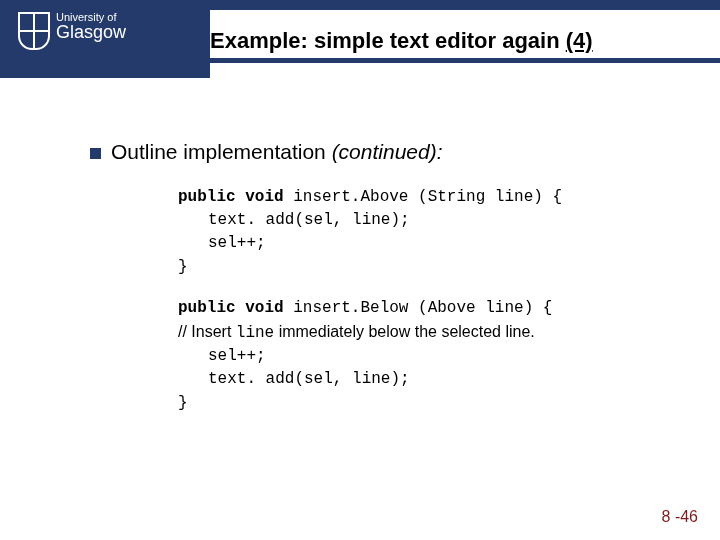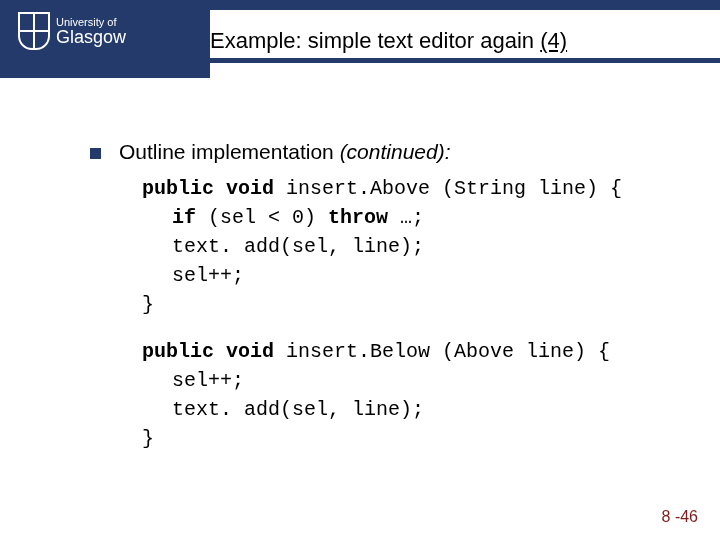--- a/index.html
+++ b/index.html
@@ -1,34 +1,34 @@
 <!DOCTYPE html>
 <html><head>
 <meta charset="utf-8">
 <style>
   html,body{margin:0;padding:0;width:720px;height:540px;background:#fff;font-family:Arial,Helvetica,sans-serif;overflow:hidden}
   .logo{position:absolute;left:18px;top:12px;color:#fff}
-  .logo .row{display:flex;align-items:center;gap:6px}
+  .logo .row{display:flex;gap:6px}
   .logo .crest{width:28px;height:34px;border:2px solid #fff;border-radius:0 0 14px 14px;position:relative}
   .logo .crest:before{content:"";position:absolute;left:50%;top:0;bottom:0;width:2px;background:#fff;transform:translateX(-50%)}
   .logo .crest:after{content:"";position:absolute;top:50%;left:0;right:0;height:2px;background:#fff;transform:translateY(-50%)}
   .logo .txt .l1{font-size:11px;line-height:1}
   .logo .txt .l2{font-size:18px;font-weight:normal;line-height:1}
-  .title{position:absolute;left:210px;top:28px;font-size:22px;font-weight:normal;color:#000}
+  .title{position:absolute;left:210px;top:28px;font-size:22px;font-weight:bold;color:#000}
   .title .u{text-decoration:underline}
   
   .nav{position:absolute;left:0;top:0;width:720px;height:63px;background:#233a6a}
   .nav-white{position:absolute;left:210px;top:10px;width:510px;height:48px;background:#fff}
   .nav-cap{position:absolute;left:0;top:63px;width:210px;height:15px;background:#233a6a}
   .nav-thin{position:absolute;left:210px;top:58px;width:510px;height:5px;background:#233a6a}
   .content{position:absolute;left:90px;top:140px;right:40px;color:#000}
-  .bullet{display:flex;gap:18px;font-size:21px;margin-bottom:10px}
+  .bullet{display:flex;gap:10px;font-size:21px;margin-bottom:22px}
   .sq{width:11px;height:11px;background:#233a6a;margin-top:8px;flex:0 0 auto}
   .it{font-style:italic}
-  .code{margin-left:52px;font-size:20px;line-height:1.45}
+  .code{margin-left:88px;font-size:16px;line-height:1.45}
   .mono{font-family:'Courier New',Courier,monospace}
   .b{font-weight:bold}
   .cmt{font-family:Arial,Helvetica,sans-serif}
   .ind{padding-left:30px}
   .gap{height:18px}
   .pg{position:absolute;right:22px;bottom:14px;font-size:16px;color:#7f1d1d}
 </style>
 </head>
 <body>
 
@@ -54,29 +54,29 @@
 <div class="content">
   <div class="bullet">
     <div class="sq"></div>
     <div>
       <span>Outline implementation </span><span class="it">(continued):</span>
     </div>
   </div>
 
   <div class="code">
     <div class="mono"><span class="b">public void</span><span> insert.Above (String line) {</span></div>
-    <div class="mono ind"><span class="b">if</span><span> (sel &lt; 0) </span><span class="b">throw</span><span> …;</span></div>
     <div class="mono ind">text. add(sel, line);</div>
     <div class="mono ind">sel++;</div>
     <div class="mono">}</div>
   </div>
 
   <div class="gap"></div>
 
   <div class="code">
     <div class="mono"><span class="b">public void</span><span> insert.Below (Above line) {</span></div>
+    <div class="mono"><span class="cmt">//  Insert </span><span>line</span><span class="cmt"> immediately below the selected line.</span></div>
     <div class="mono ind">sel++;</div>
     <div class="mono ind">text. add(sel, line);</div>
     <div class="mono">}</div>
   </div>
 </div>
 
 <div class="pg">8 -46</div>
 
 </body></html>

